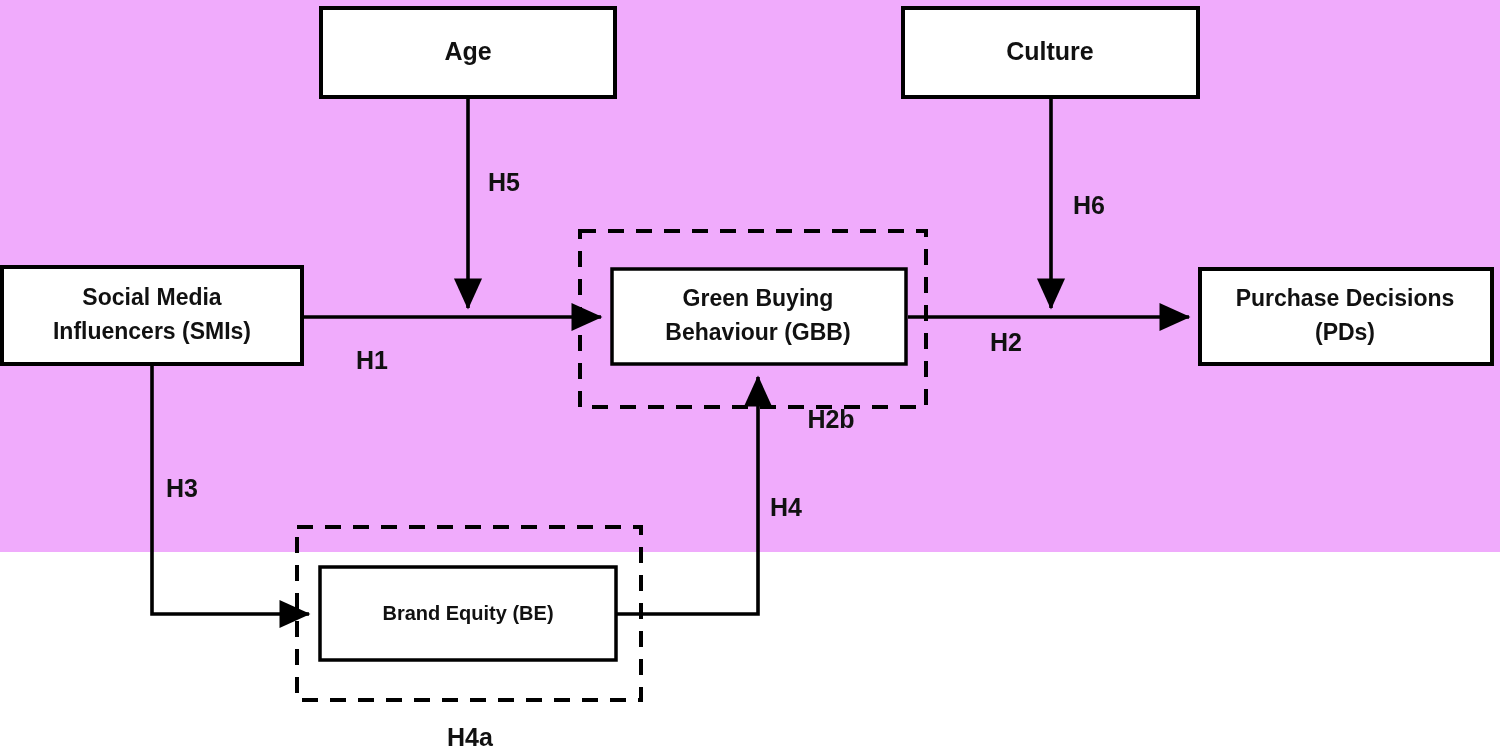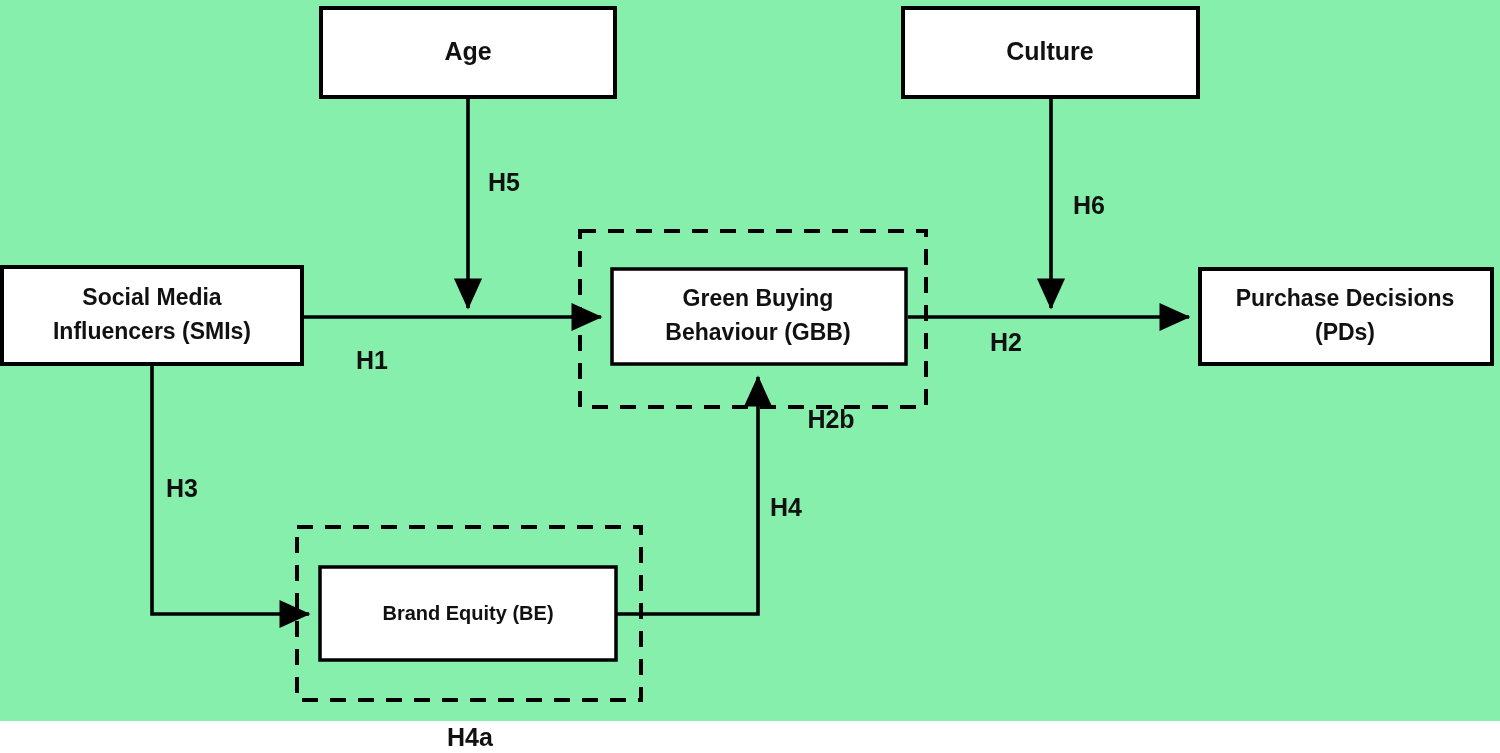--- a/index.html
+++ b/index.html
@@ -9,22 +9,22 @@
   }
   body {
     width: 1500px;
     height: 753px;
     font-family: "Liberation Sans", sans-serif;
     overflow: hidden;
   }
   #diagram-root {
     position: relative;
     width: 1500px;
-    height: 721px;
-    background: #86efac;
+    height: 552px;
+    background: #f0abfc;
   }
   svg.canvas {
     position: absolute;
     left: 0;
     top: 0;
     width: 1500px;
     height: 753px;
   }
   .node-box {
     fill: #ffffff;

